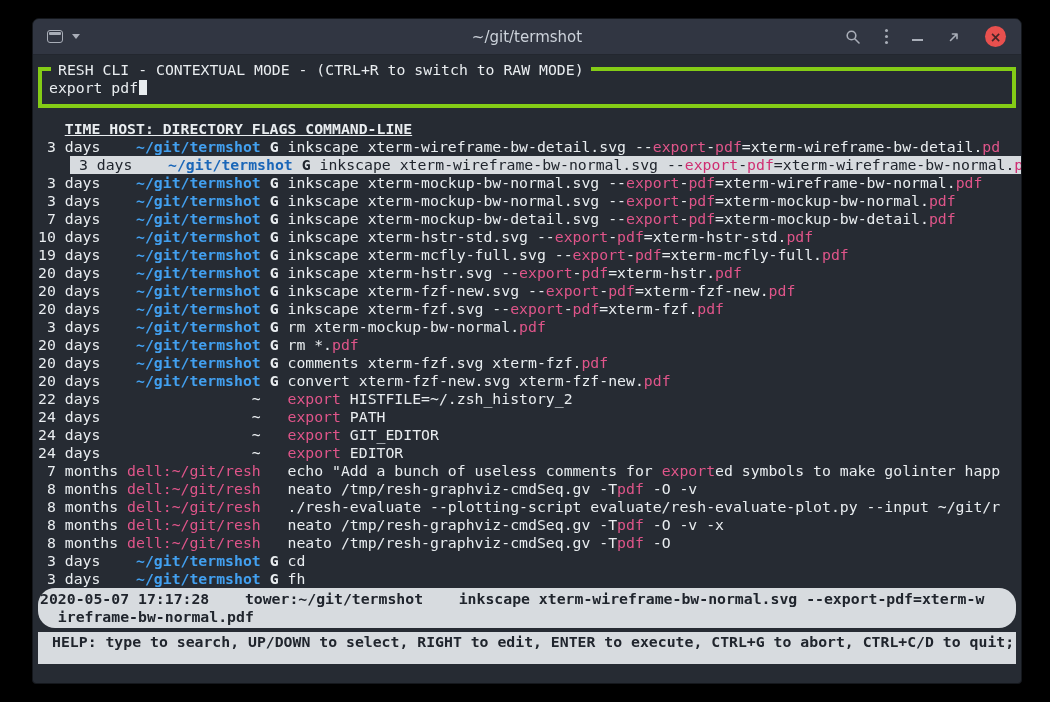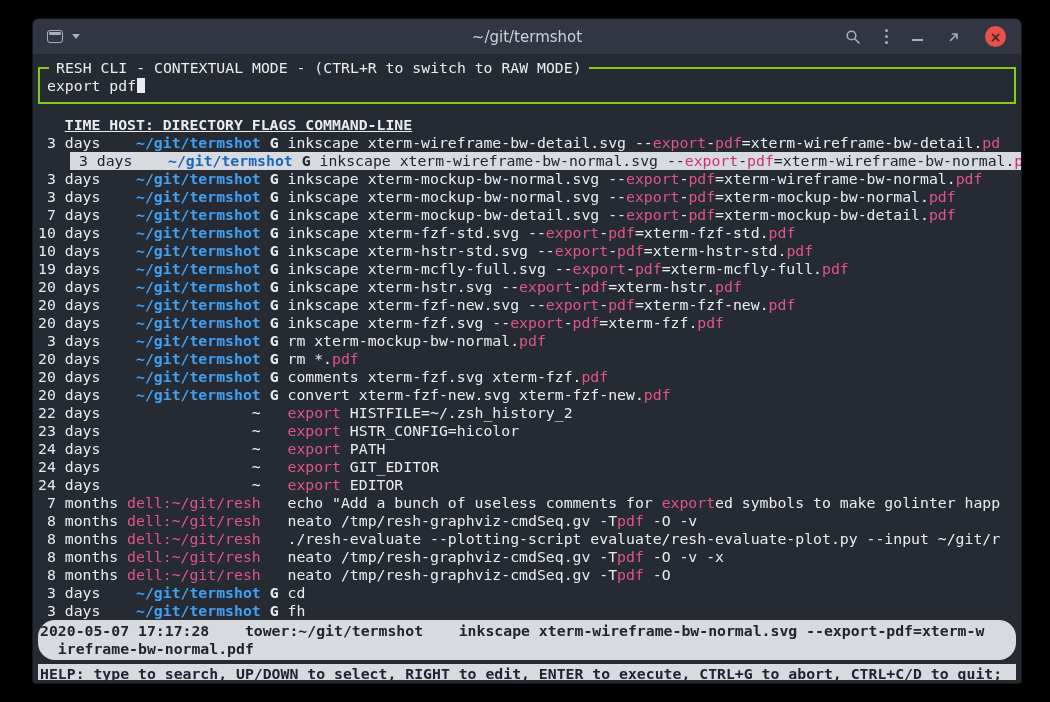--- a/index.html
+++ b/index.html
@@ -38,39 +38,39 @@
   
   .content {
     height:630px; padding:2px 5px 0;
     font-family:"DejaVu Sans Mono","Liberation Mono",monospace;
     font-size:14.8px; line-height:18px;
     color:var(--fg,#e9edf0);
     overflow:hidden;
   }
   .line { white-space:pre; height:18px; }
 
-  .search-box { position:relative; border:2px solid #84cc16; margin:10px 0 12px; padding:8px 7px 7px; }
+  .search-box { position:relative; border:4px solid #84cc16; margin:10px 0 12px; padding:8px 7px 7px; }
   .box-title { position:absolute; top:-10px; left:9px; padding:0 7px; background:var(--term-bg,#262b33); white-space:pre; }
   .cursor { display:inline-block; width:8px; height:15px; background:var(--fg,#e9edf0); vertical-align:-2px; margin-left:1px; }
 
   .hdr { padding-left:3ch; }
   .hdr span { font-weight:bold; text-decoration:underline; }
 
   .rows .row { width:100%; }
   .row.selected { background:var(--sel-bg,#d7dbdf); color:var(--sel-fg,#20252d);margin-left:32px; }
   .dir-blue  { color:var(--blue,#42a0f0); font-weight:bold; }
   .dir-red   { color:var(--pink,#e0558a); }
   .dir-plain { }
   .col-flag  { font-weight:bold; }
   .match     { color:var(--pink,#e0558a); font-weight:normal; }
   .row.selected .dir-blue { color:var(--sel-blue,#1a66b8); }
   .row.selected .match    { color:var(--sel-pink,#cf2d72); }
 
   .detail { background:var(--sel-bg,#d7dbdf); color:var(--sel-fg,#20252d); font-weight:bold; padding:2px 0 2px 2px;border-radius:17px; }
-  .help   { background:var(--sel-bg,#d7dbdf); color:var(--sel-fg,#20252d); font-weight:bold; margin-top:4px; padding-left:2px; height:16px; line-height:20px; }
+  .help   { background:var(--sel-bg,#d7dbdf); color:var(--sel-fg,#20252d); font-weight:bold; margin-top:4px; padding-left:14px; height:32px; line-height:20px; }
 </style>
 </head>
 <body>
 
 <div class="window">
 
   <div class="titlebar">
     <div class="tb-left">
       <button class="tb-btn">
         <span class="tab-ico"></span>
@@ -116,32 +116,30 @@
     </div>
 
     <div class="hdr line"><span>TIME HOST: DIRECTORY FLAGS COMMAND-LINE</span></div>
 
     <div class="rows">
         <div class="line row"><span class="col-time"> 3 days   </span><span class="dir dir-blue"> ~/git/termshot</span><span class="col-flag"> G </span><span class="cmd">inkscape xterm-wireframe-bw-detail.svg --</span><span class="match">export</span><span class="cmd">-</span><span class="match">pdf</span><span class="cmd">=xterm-wireframe-bw-detail.</span><span class="match">pd</span></div>
         <div class="line row selected"><span class="col-time"> 3 days   </span><span class="dir dir-blue"> ~/git/termshot</span><span class="col-flag"> G </span><span class="cmd">inkscape xterm-wireframe-bw-normal.svg --</span><span class="match">export</span><span class="cmd">-</span><span class="match">pdf</span><span class="cmd">=xterm-wireframe-bw-normal.</span><span class="match">pd</span></div>
         <div class="line row"><span class="col-time"> 3 days   </span><span class="dir dir-blue"> ~/git/termshot</span><span class="col-flag"> G </span><span class="cmd">inkscape xterm-mockup-bw-normal.svg --</span><span class="match">export</span><span class="cmd">-</span><span class="match">pdf</span><span class="cmd">=xterm-wireframe-bw-normal.</span><span class="match">pdf</span></div>
         <div class="line row"><span class="col-time"> 3 days   </span><span class="dir dir-blue"> ~/git/termshot</span><span class="col-flag"> G </span><span class="cmd">inkscape xterm-mockup-bw-normal.svg --</span><span class="match">export</span><span class="cmd">-</span><span class="match">pdf</span><span class="cmd">=xterm-mockup-bw-normal.</span><span class="match">pdf</span></div>
         <div class="line row"><span class="col-time"> 7 days   </span><span class="dir dir-blue"> ~/git/termshot</span><span class="col-flag"> G </span><span class="cmd">inkscape xterm-mockup-bw-detail.svg --</span><span class="match">export</span><span class="cmd">-</span><span class="match">pdf</span><span class="cmd">=xterm-mockup-bw-detail.</span><span class="match">pdf</span></div>
-        <div class="line row"><span class="col-time">10 days   </span><span class="dir dir-blue"> ~/git/termshot</span><span class="col-flag"> G </span><span class="cmd">inkscape xterm-fzf-std.svg --</span><span class="match">export</span><span class="cmd">-</span><span class="match">pdf</span><span class="cmd">=xterm-fzf-std.</span><span class="match">pdf</span></div>
         <div class="line row"><span class="col-time">10 days   </span><span class="dir dir-blue"> ~/git/termshot</span><span class="col-flag"> G </span><span class="cmd">inkscape xterm-hstr-std.svg --</span><span class="match">export</span><span class="cmd">-</span><span class="match">pdf</span><span class="cmd">=xterm-hstr-std.</span><span class="match">pdf</span></div>
         <div class="line row"><span class="col-time">19 days   </span><span class="dir dir-blue"> ~/git/termshot</span><span class="col-flag"> G </span><span class="cmd">inkscape xterm-mcfly-full.svg --</span><span class="match">export</span><span class="cmd">-</span><span class="match">pdf</span><span class="cmd">=xterm-mcfly-full.</span><span class="match">pdf</span></div>
         <div class="line row"><span class="col-time">20 days   </span><span class="dir dir-blue"> ~/git/termshot</span><span class="col-flag"> G </span><span class="cmd">inkscape xterm-hstr.svg --</span><span class="match">export</span><span class="cmd">-</span><span class="match">pdf</span><span class="cmd">=xterm-hstr.</span><span class="match">pdf</span></div>
         <div class="line row"><span class="col-time">20 days   </span><span class="dir dir-blue"> ~/git/termshot</span><span class="col-flag"> G </span><span class="cmd">inkscape xterm-fzf-new.svg --</span><span class="match">export</span><span class="cmd">-</span><span class="match">pdf</span><span class="cmd">=xterm-fzf-new.</span><span class="match">pdf</span></div>
         <div class="line row"><span class="col-time">20 days   </span><span class="dir dir-blue"> ~/git/termshot</span><span class="col-flag"> G </span><span class="cmd">inkscape xterm-fzf.svg --</span><span class="match">export</span><span class="cmd">-</span><span class="match">pdf</span><span class="cmd">=xterm-fzf.</span><span class="match">pdf</span></div>
         <div class="line row"><span class="col-time"> 3 days   </span><span class="dir dir-blue"> ~/git/termshot</span><span class="col-flag"> G </span><span class="cmd">rm xterm-mockup-bw-normal.</span><span class="match">pdf</span></div>
         <div class="line row"><span class="col-time">20 days   </span><span class="dir dir-blue"> ~/git/termshot</span><span class="col-flag"> G </span><span class="cmd">rm *.</span><span class="match">pdf</span></div>
         <div class="line row"><span class="col-time">20 days   </span><span class="dir dir-blue"> ~/git/termshot</span><span class="col-flag"> G </span><span class="cmd">comments xterm-fzf.svg xterm-fzf.</span><span class="match">pdf</span></div>
         <div class="line row"><span class="col-time">20 days   </span><span class="dir dir-blue"> ~/git/termshot</span><span class="col-flag"> G </span><span class="cmd">convert xterm-fzf-new.svg xterm-fzf-new.</span><span class="match">pdf</span></div>
         <div class="line row"><span class="col-time">22 days   </span><span class="dir dir-plain">              ~</span><span class="col-flag">   </span><span class="match">export</span><span class="cmd"> HISTFILE=~/.zsh_history_2</span></div>
-        <div class="line row"><span class="col-time">23 days   </span><span class="dir dir-plain">              ~</span><span class="col-flag">   </span><span class="match">export</span><span class="cmd"> HSTR_CONFIG=hicolor</span></div>
         <div class="line row"><span class="col-time">24 days   </span><span class="dir dir-plain">              ~</span><span class="col-flag">   </span><span class="match">export</span><span class="cmd"> PATH</span></div>
         <div class="line row"><span class="col-time">24 days   </span><span class="dir dir-plain">              ~</span><span class="col-flag">   </span><span class="match">export</span><span class="cmd"> GIT_EDITOR</span></div>
         <div class="line row"><span class="col-time">24 days   </span><span class="dir dir-plain">              ~</span><span class="col-flag">   </span><span class="match">export</span><span class="cmd"> EDITOR</span></div>
         <div class="line row"><span class="col-time"> 7 months </span><span class="dir dir-red">dell:~/git/resh</span><span class="col-flag">   </span><span class="cmd">echo "Add a bunch of useless comments for </span><span class="match">export</span><span class="cmd">ed symbols to make golinter happ</span></div>
         <div class="line row"><span class="col-time"> 8 months </span><span class="dir dir-red">dell:~/git/resh</span><span class="col-flag">   </span><span class="cmd">neato /tmp/resh-graphviz-cmdSeq.gv -T</span><span class="match">pdf</span><span class="cmd"> -O -v</span></div>
         <div class="line row"><span class="col-time"> 8 months </span><span class="dir dir-red">dell:~/git/resh</span><span class="col-flag">   </span><span class="cmd">./resh-evaluate --plotting-script evaluate/resh-evaluate-plot.py --input ~/git/r</span></div>
         <div class="line row"><span class="col-time"> 8 months </span><span class="dir dir-red">dell:~/git/resh</span><span class="col-flag">   </span><span class="cmd">neato /tmp/resh-graphviz-cmdSeq.gv -T</span><span class="match">pdf</span><span class="cmd"> -O -v -x</span></div>
         <div class="line row"><span class="col-time"> 8 months </span><span class="dir dir-red">dell:~/git/resh</span><span class="col-flag">   </span><span class="cmd">neato /tmp/resh-graphviz-cmdSeq.gv -T</span><span class="match">pdf</span><span class="cmd"> -O</span></div>
         <div class="line row"><span class="col-time"> 3 days   </span><span class="dir dir-blue"> ~/git/termshot</span><span class="col-flag"> G </span><span class="cmd">cd</span></div>
         <div class="line row"><span class="col-time"> 3 days   </span><span class="dir dir-blue"> ~/git/termshot</span><span class="col-flag"> G </span><span class="cmd">fh</span></div>

